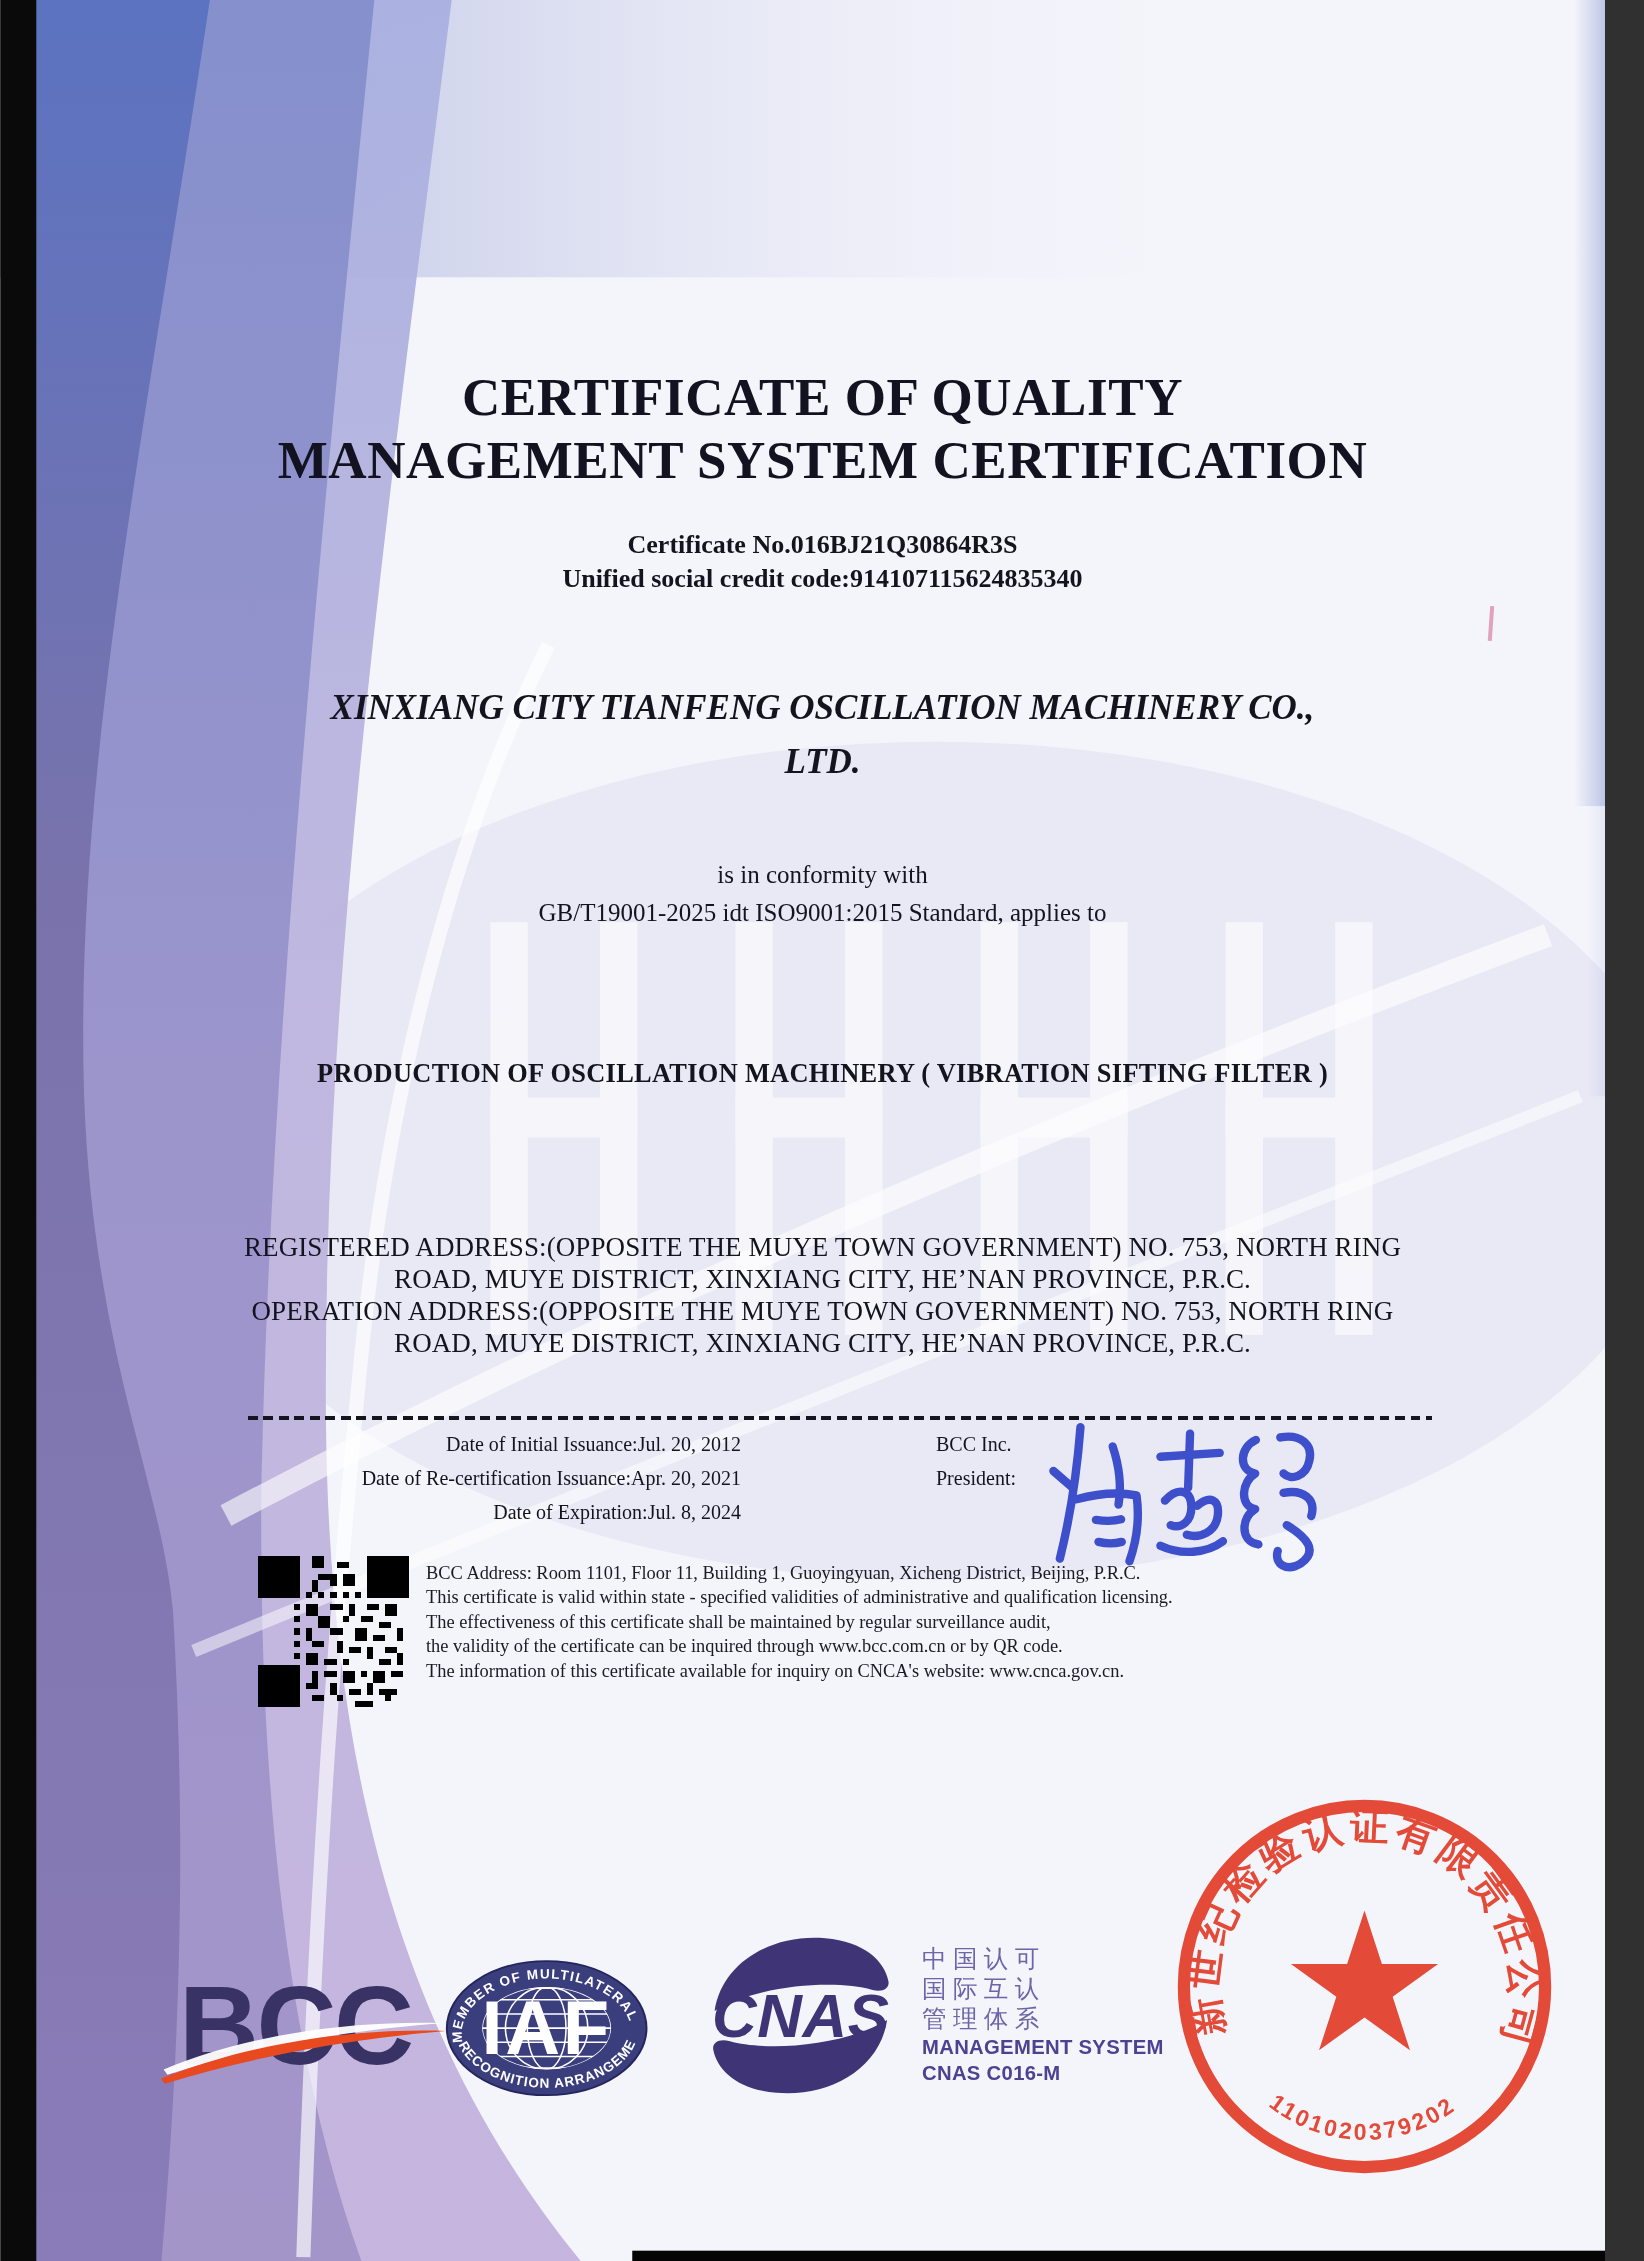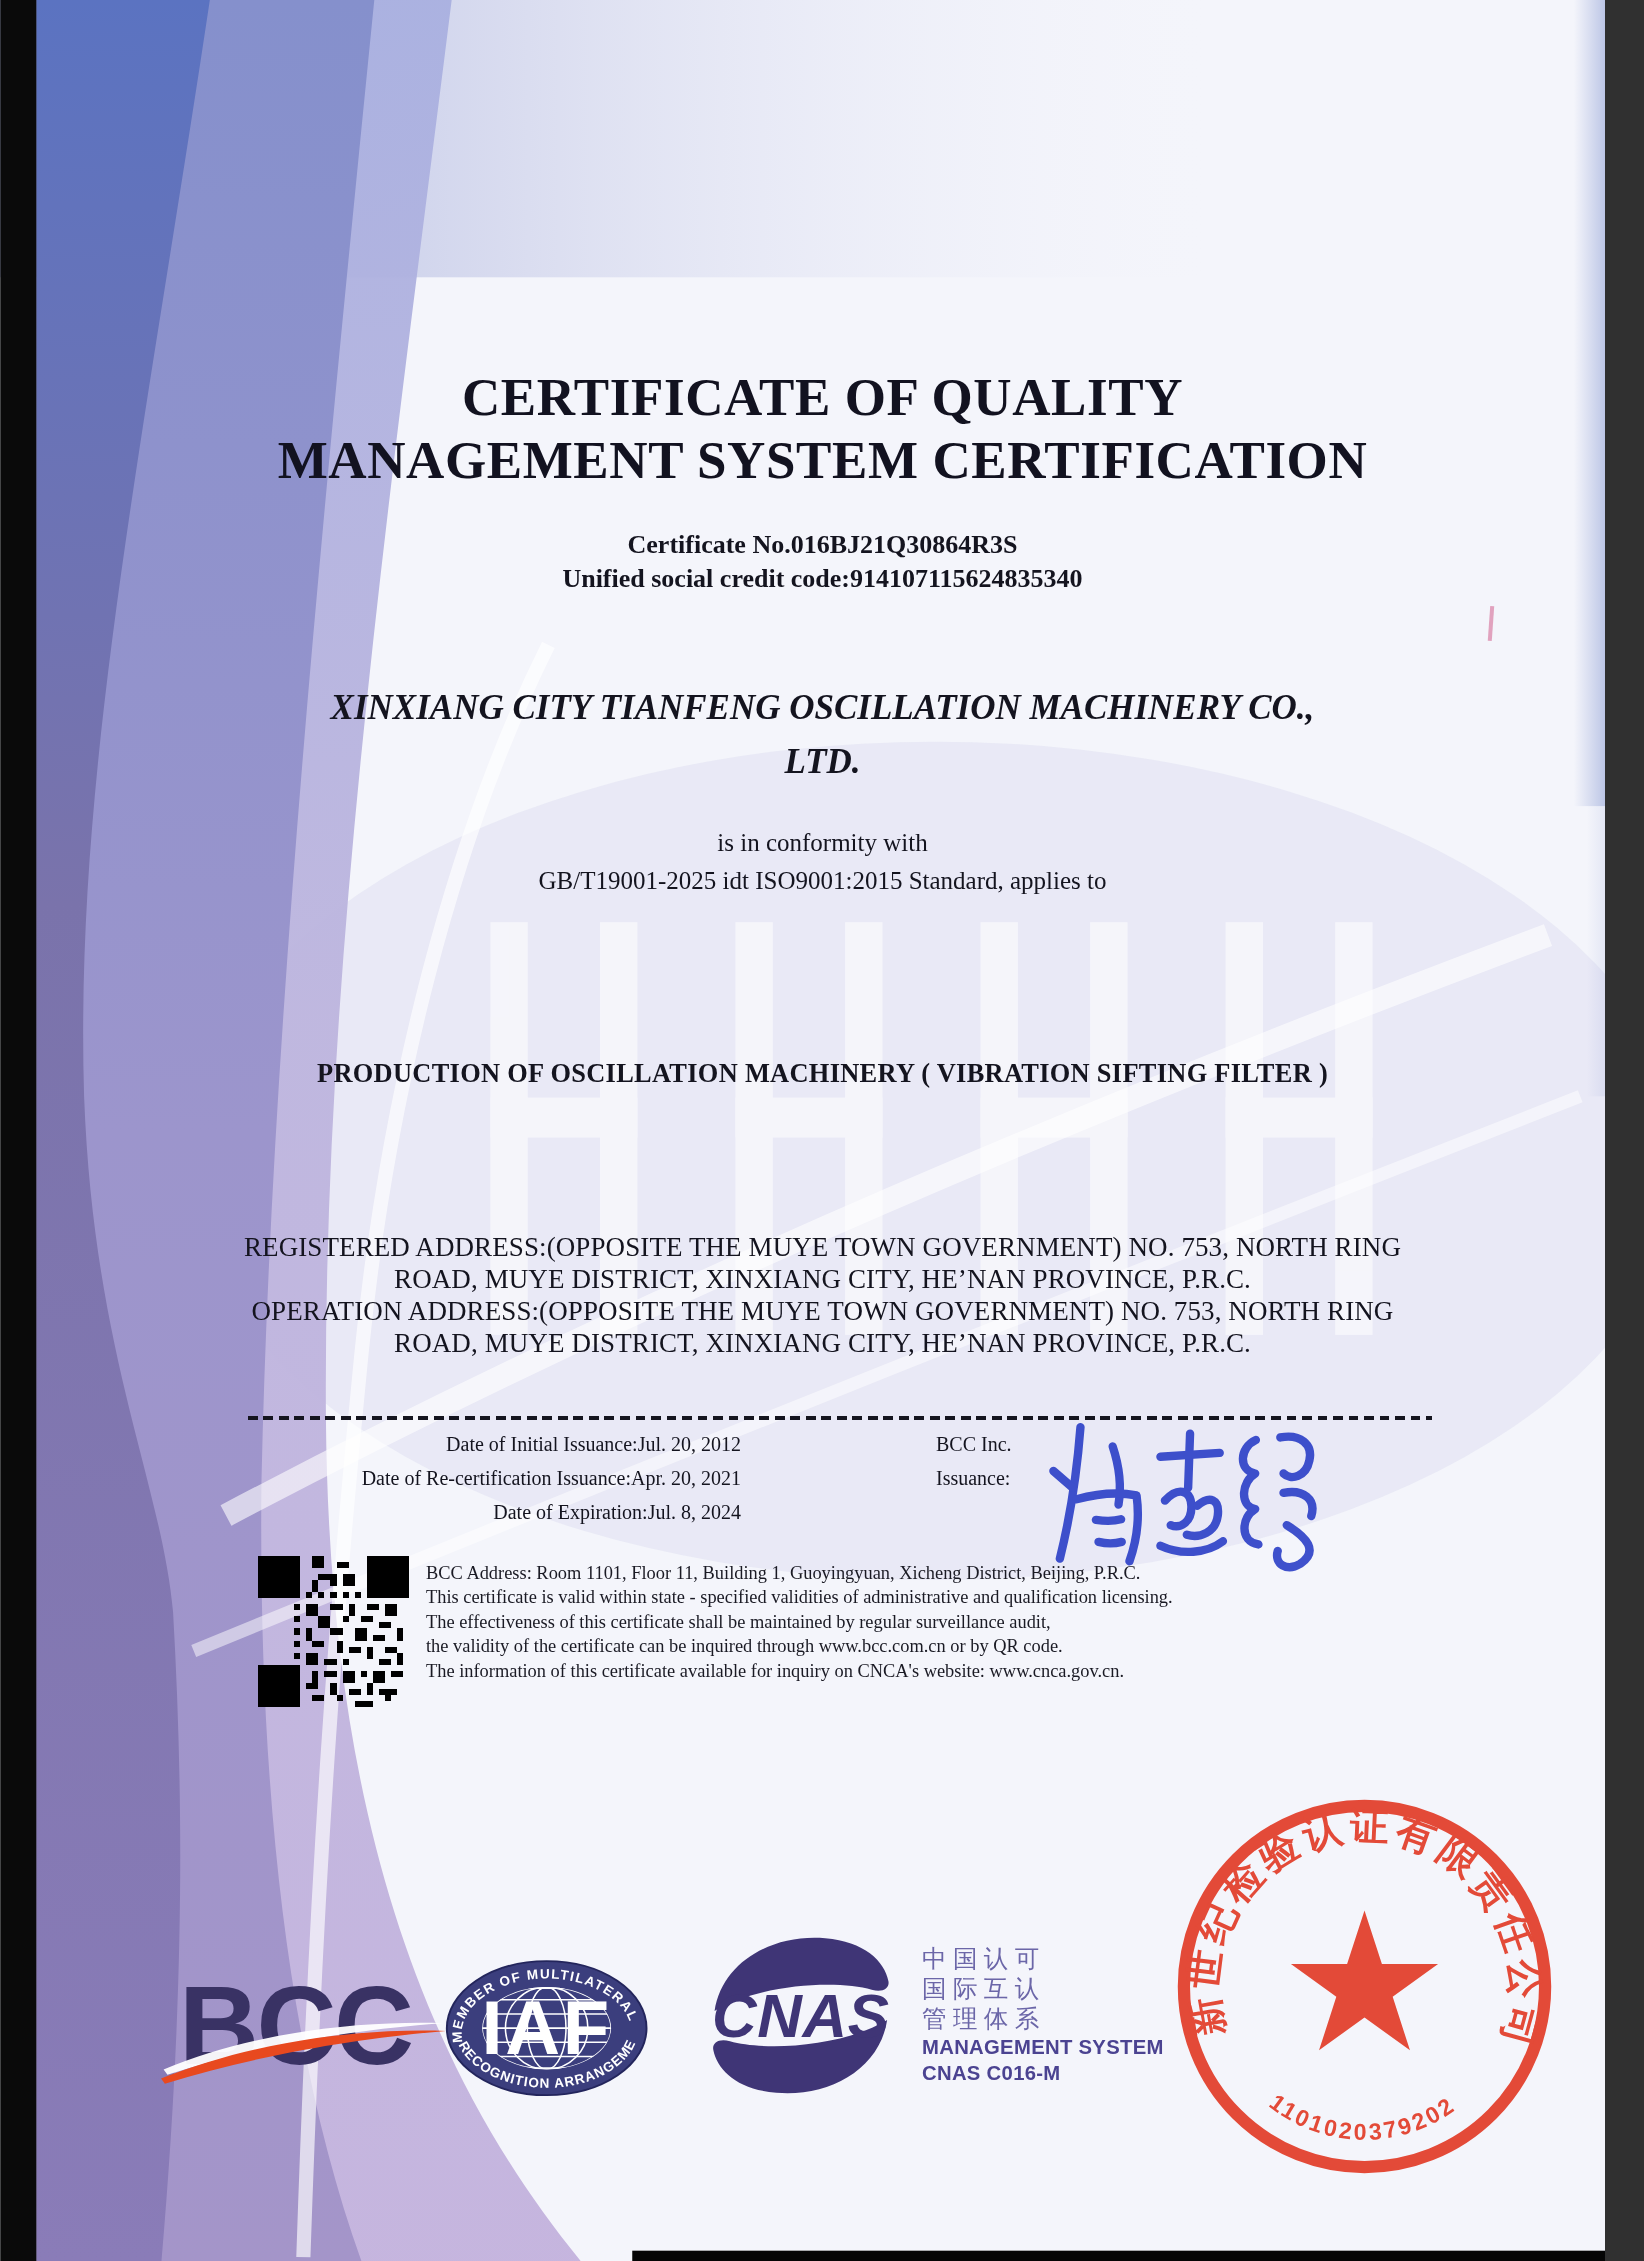--- a/index.html
+++ b/index.html
@@ -5,21 +5,21 @@
   html,body{margin:0;padding:0;background:#303030;}
   .page{position:relative;width:1605px;height:2261px;overflow:hidden;background:#f4f5fb;
         font-family:"Liberation Serif", serif;color:#14141f;}
   .abs{position:absolute;}
   .bgsvg{left:0;top:0;width:1645px;height:2261px;}
   .center-col{left:100px;width:1445px;text-align:center;white-space:nowrap;}
   .title{font-size:53px;font-weight:700;letter-spacing:0.6px;line-height:63px;color:#121220;}
   .certno{font-size:26px;font-weight:700;}
   .intro{font-size:25px;}
   .company{font-size:35px;font-weight:700;line-height:54px;font-style:italic;}
-  .body-line{font-size:25px;}
+  .body-line{font-size:25px;margin-top:32px;}
   .scope{font-size:26.4px;letter-spacing:0.3px;font-weight:bold;}
   .addr{font-size:27px;line-height:32px;letter-spacing:0.1px;}
   .dash-sep{left:248px;top:1416px;width:1184px;height:3.9px;
      background:repeating-linear-gradient(90deg,#15151f 0 9.7px,rgba(0,0,0,0) 9.7px 15.5px);}
   .dates{left:277px;top:1427px;width:464px;text-align:right;font-size:20px;line-height:34px;white-space:nowrap;}
   .issuer{font-size:20px;line-height:34px;}
   .fineprint{left:426px;top:1561px;width:774px;font-size:18.4px;line-height:24.4px;white-space:nowrap;color:#1a1a24;}
   .cnas-block{left:922px;top:1944px;line-height:30px;white-space:nowrap;}
   .cnas-cn{font-size:24.5px;color:#6b66a8;letter-spacing:6.4px;font-family:"Liberation Sans",sans-serif;}
   .cnas-en{font-family:"Liberation Sans",sans-serif;font-weight:700;font-size:20.3px;color:#4b4391;line-height:26px;letter-spacing:0.3px;}
@@ -131,21 +131,21 @@
   <div class="abs dash-sep"></div>
 
   <div class="abs dates">
     <div>Date of Initial Issuance:Jul. 20, 2012</div>
     <div>Date of Re-certification Issuance:Apr. 20, 2021</div>
     <div>Date of Expiration:Jul. 8, 2024</div>
   </div>
 
   <div class="abs issuer" style="left:936px;top:1427px">
     <div>BCC Inc.</div>
-    <div>Issuance:</div>
+    <div>President:</div>
   </div>
 
   <svg class="abs" style="left:1016px;top:1409px" width="303" height="171" viewBox="0 0 470 265">
     <g fill="none" stroke="#2f42c8" stroke-width="13" stroke-linecap="round" stroke-linejoin="round" opacity="0.92">
       <path d="M100,28 C96,80 86,160 68,232"></path>
       <path d="M58,96 L88,122"></path>
       <path d="M150,58 C160,88 164,118 159,148"></path>
       <path d="M94,140 C130,130 162,129 187,134 C192,170 187,205 176,236"></path>
       <path d="M124,172 C138,174 152,174 163,171"></path>
       <path d="M128,206 C140,209 153,209 164,206"></path>

